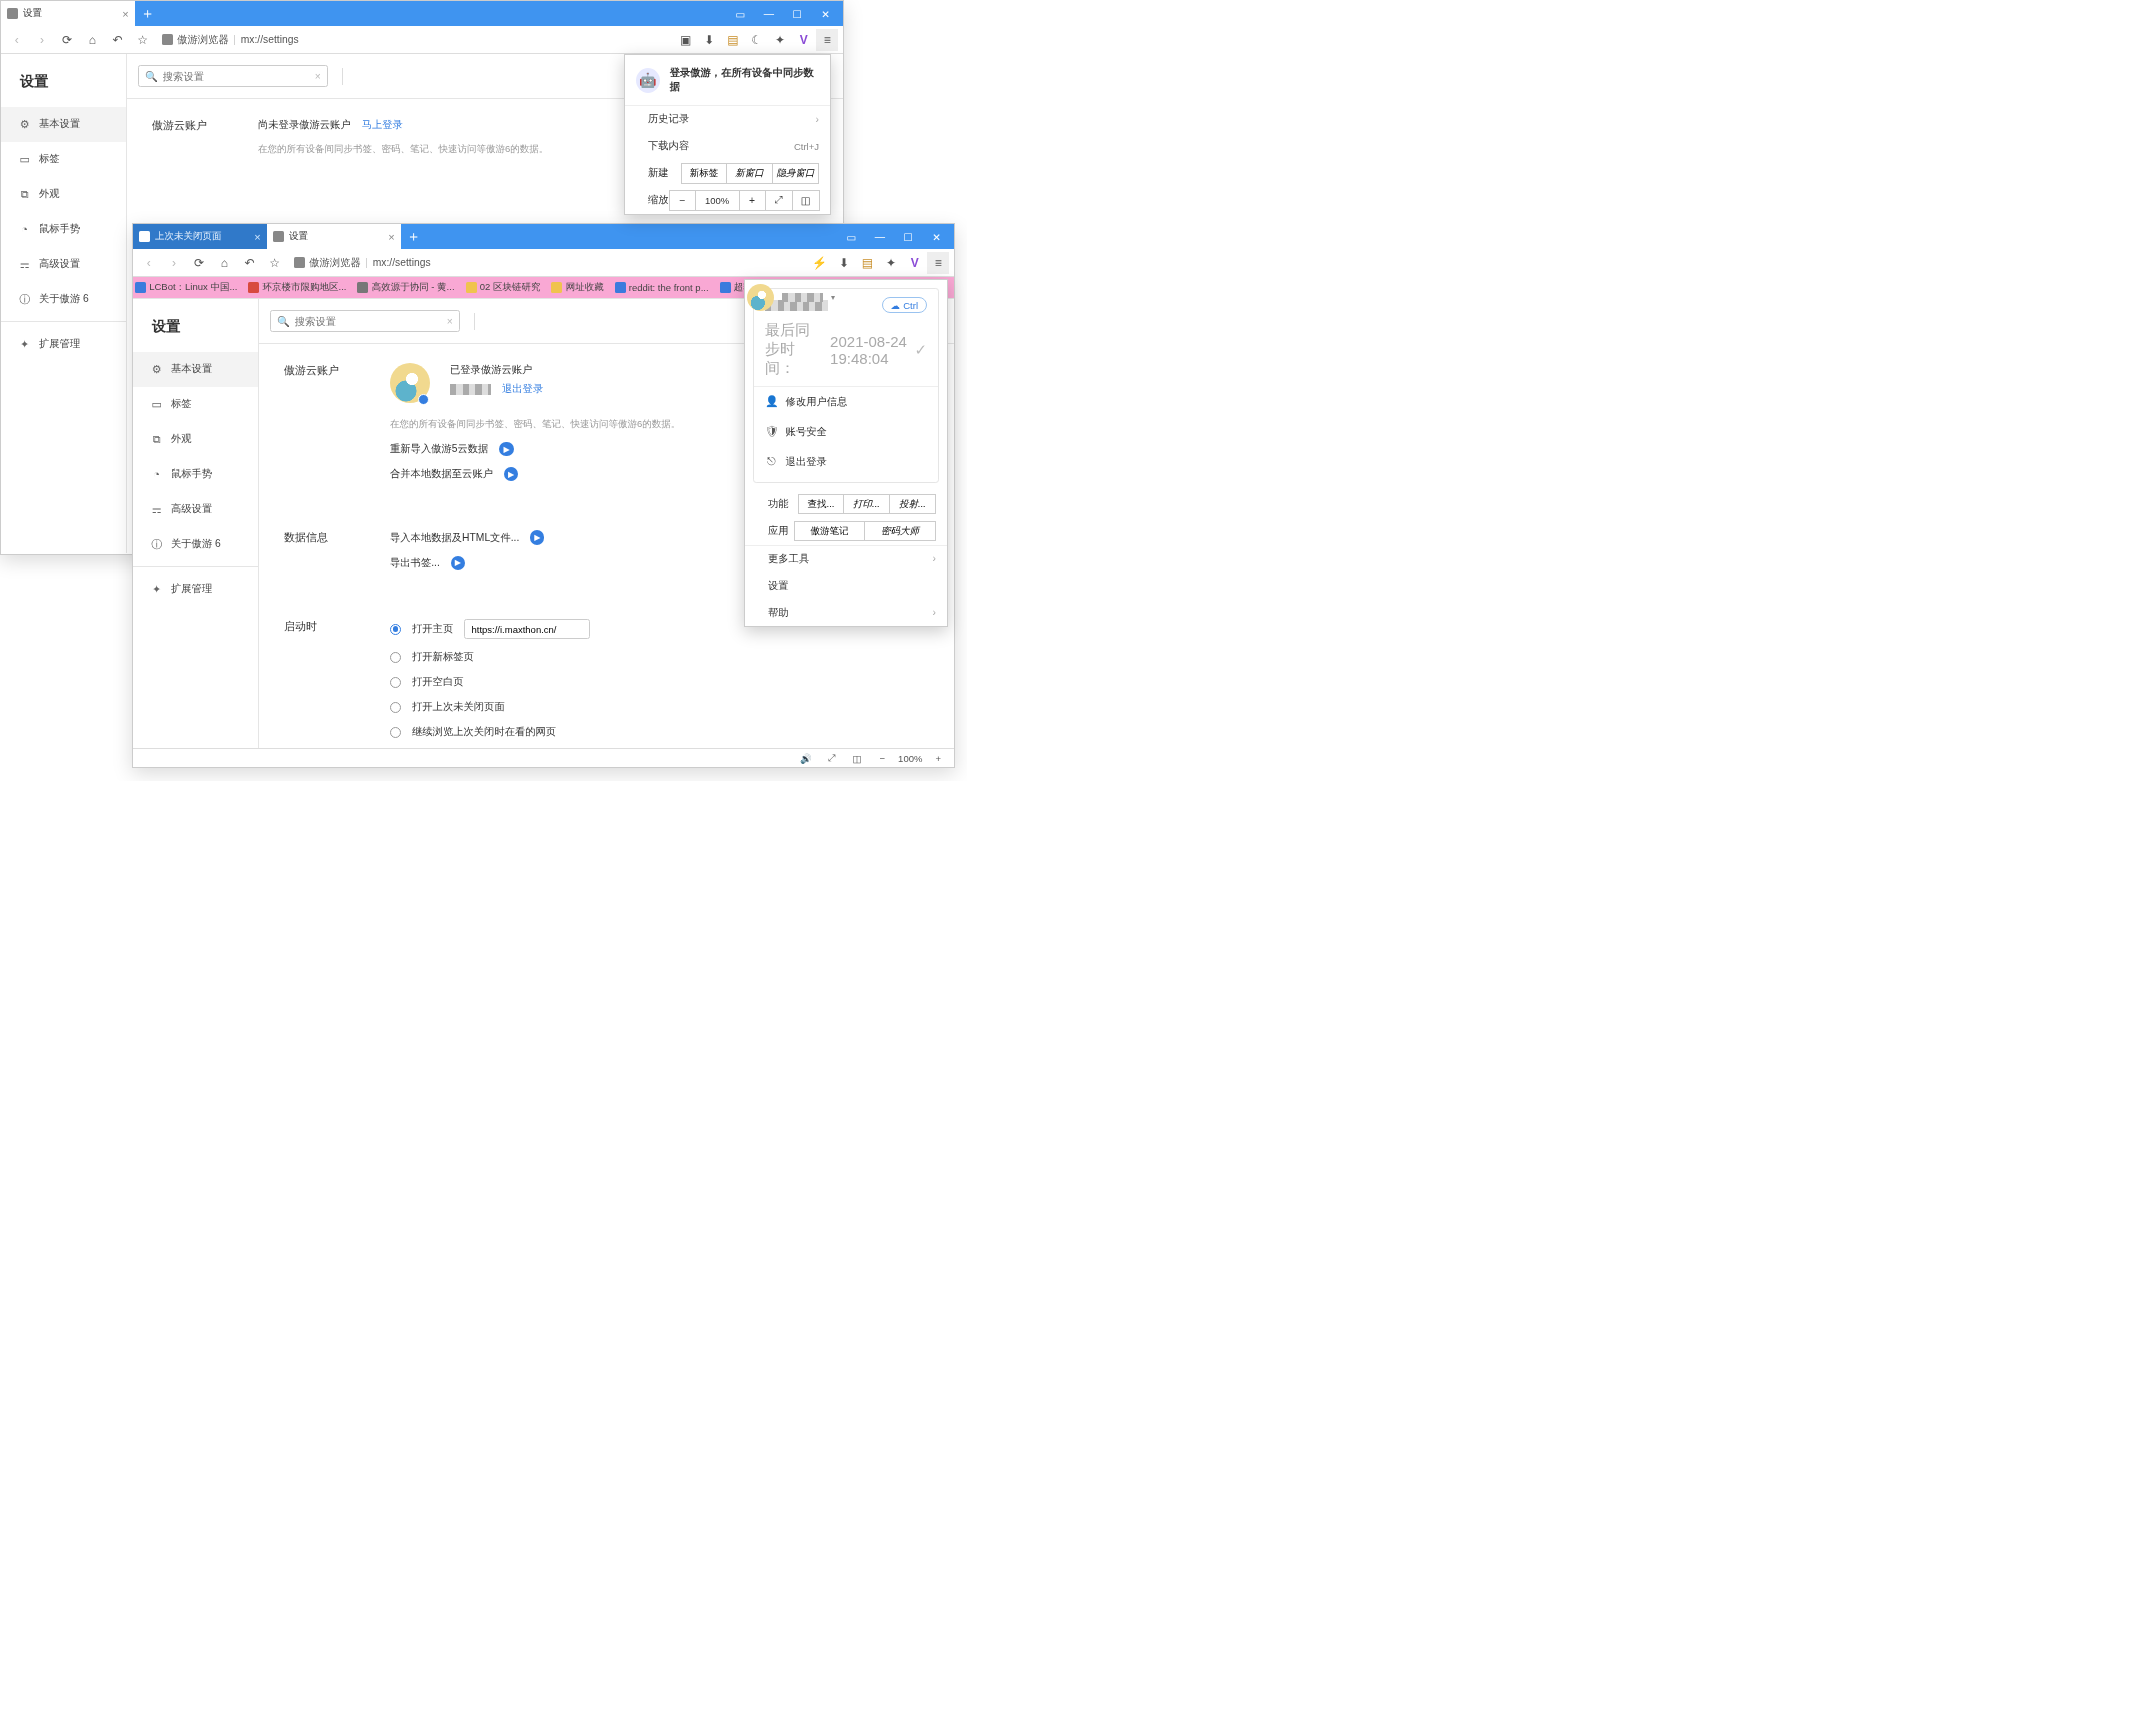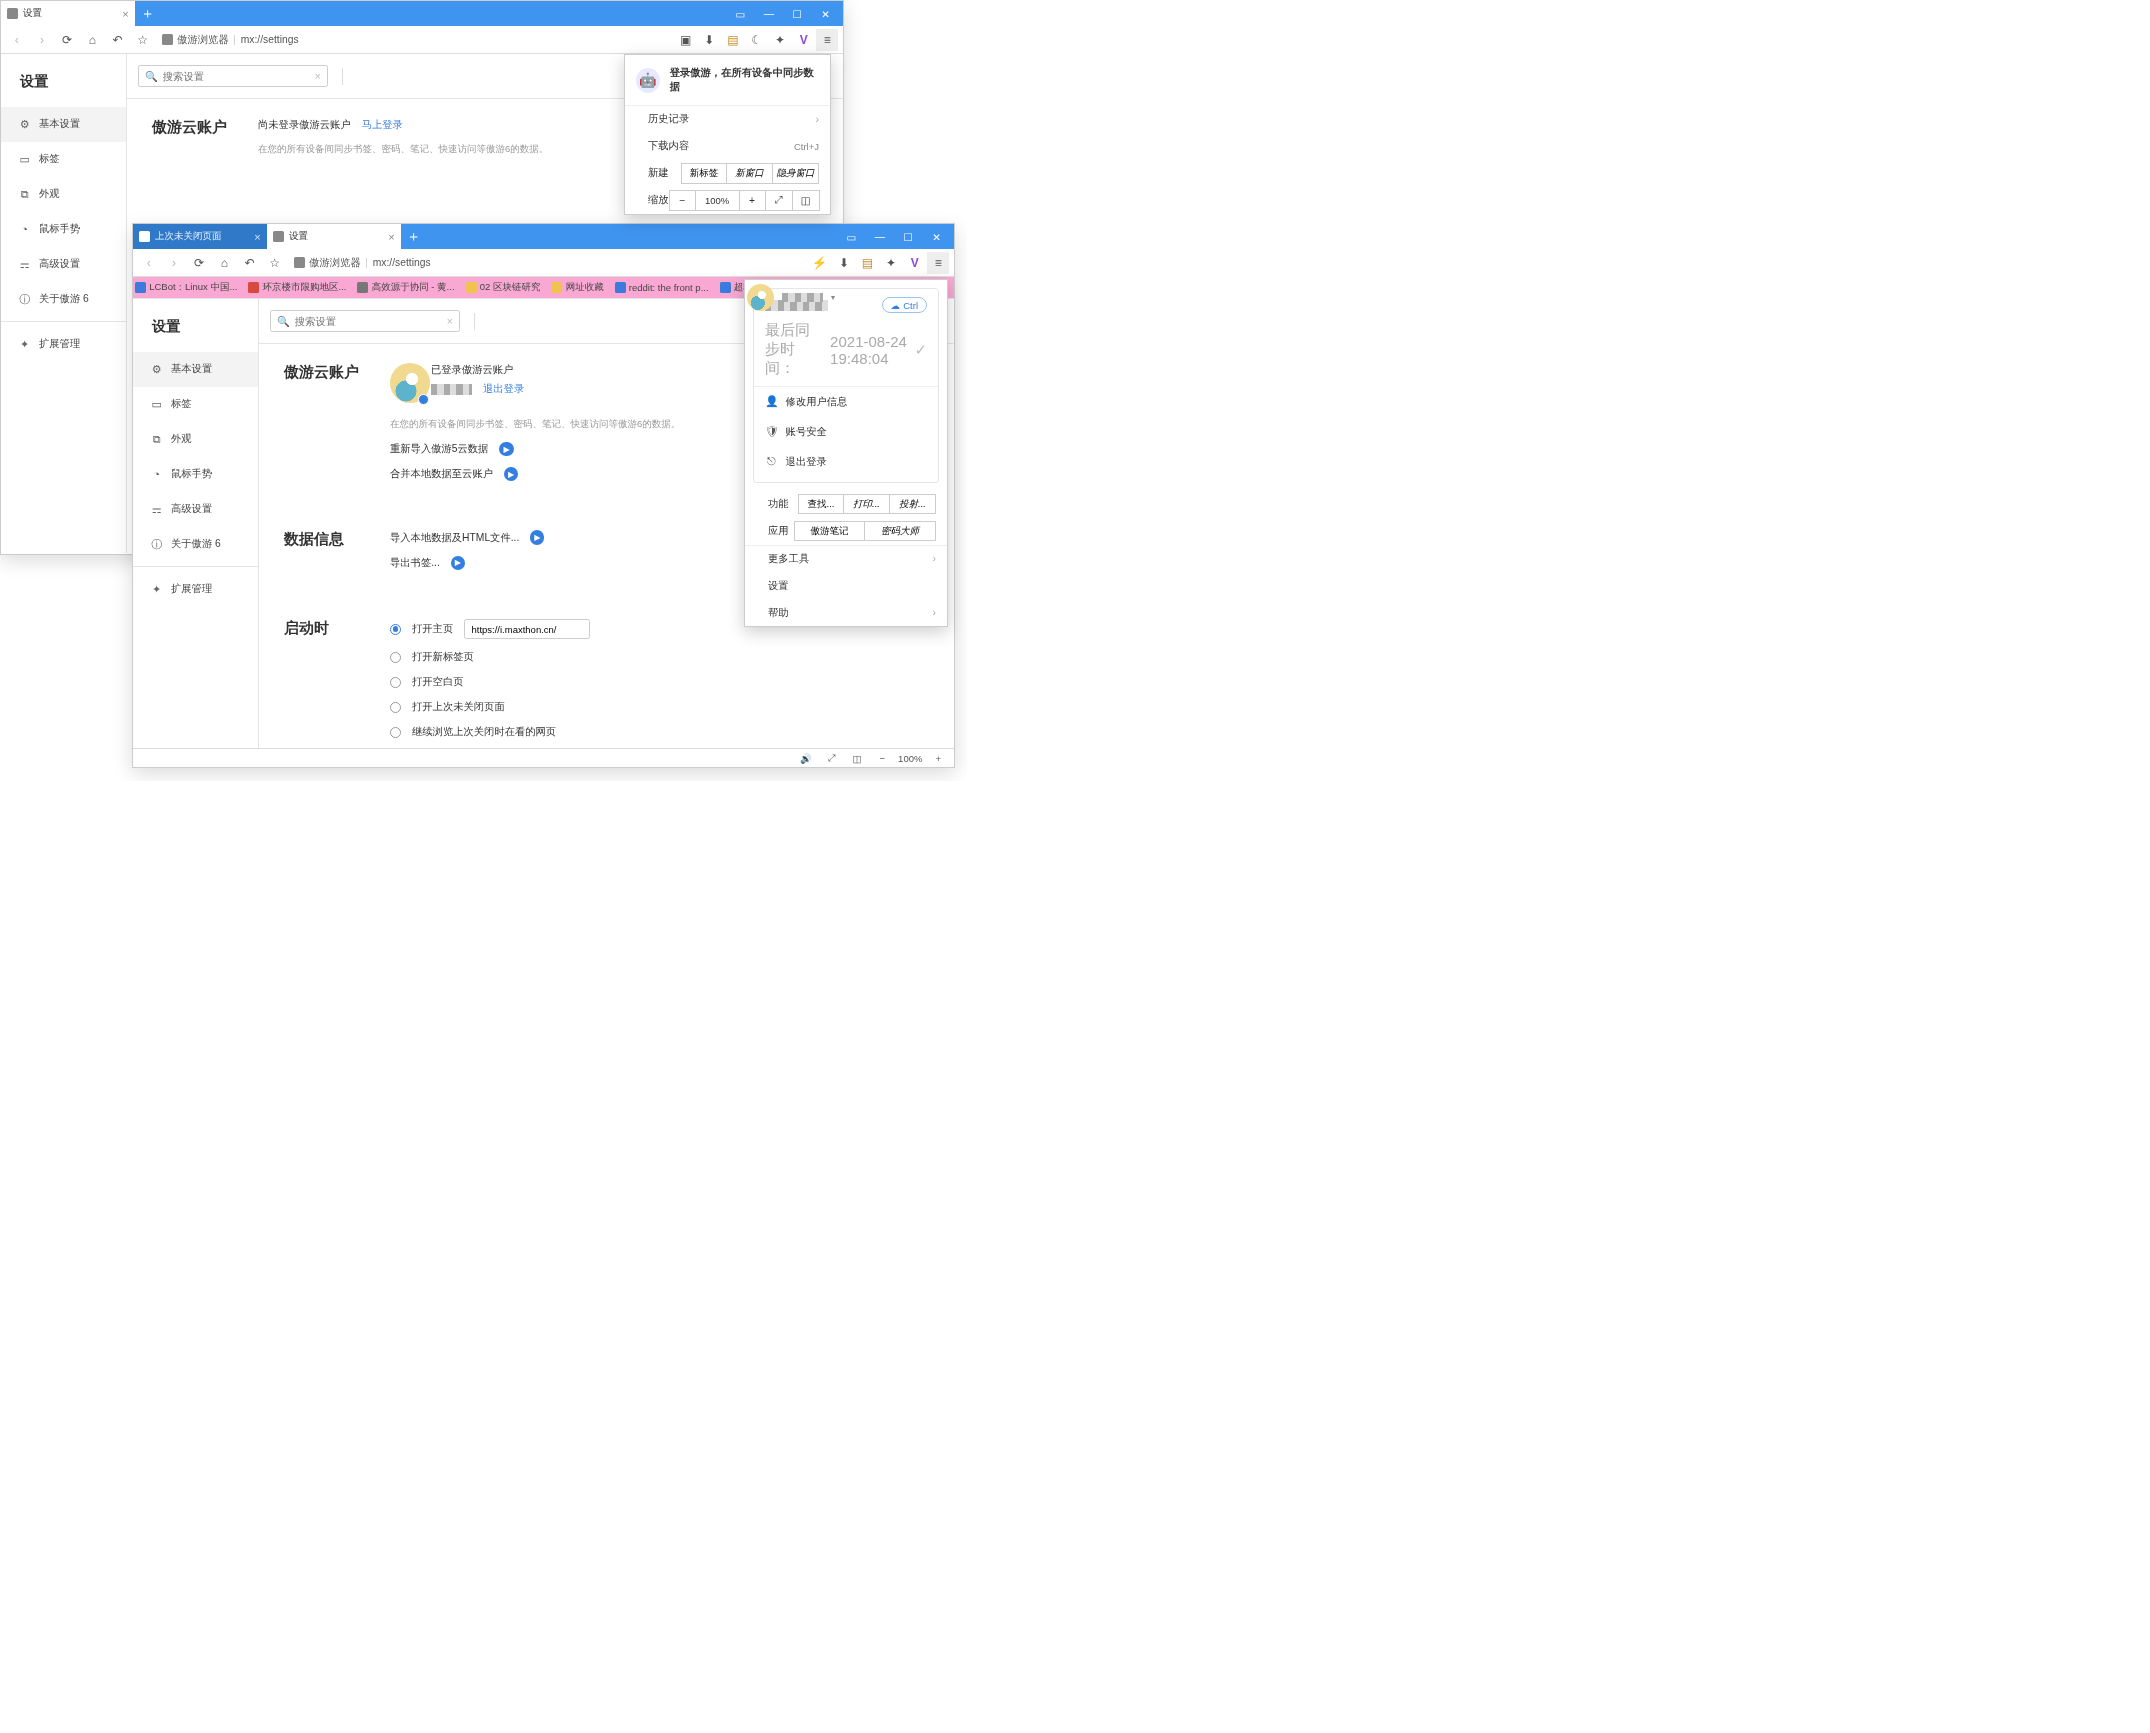--- a/index.html
+++ b/index.html
@@ -31,21 +31,21 @@
   .sbitem.active{background:#f3f3f3;}
   .sbitem .sico{width:12.6px;height:12.6px;display:flex;align-items:center;justify-content:center;color:#666;font-size:11px;}
   .sbdiv{height:0.8px;background:#e5e5e5;margin:4.7px 0;}
   .main{flex:1;overflow:auto;padding:11px 0 0;}
   .searchrow{display:flex;align-items:center;gap:14.2px;padding:0 0 11px 11px;border-bottom:0.8px solid #e5e5e5;}
   .search{display:flex;align-items:center;gap:4.7px;width:190px;height:22px;border:0.8px solid #ccc;border-radius:2.4px;padding:0 6.3px;color:#888;}
   .search input{border:none;outline:none;flex:1;font-size:10.3px;}
   .search .clr{color:#bbb;cursor:pointer;}
   .searchsep{width:0.8px;height:17.4px;background:#ddd;}
   .section{display:flex;padding:19px 25px;gap:19px;}
-  .slabel{width:87px;font-weight:700;font-size:15px;color:#333;flex:none;}
+  .slabel{width:87px;font-weight:400;font-size:11px;color:#333;flex:none;}
   .sbody{flex:1;font-size:9.5px;color:#666;}
   .sbody .row{display:flex;align-items:center;gap:11px;margin-bottom:11px;color:#333;font-size:10.3px;}
   .sbody .desc{color:#999;font-size:9.5px;margin-bottom:11px;}
   .link{color:#347ee0;cursor:pointer;}
   .gobtn{width:14.2px;height:14.2px;border-radius:50%;background:#347ee0;color:#fff;display:inline-flex;align-items:center;justify-content:center;font-size:8px;cursor:pointer;}
   .radio{width:11px;height:11px;border:0.8px solid #999;border-radius:50%;display:inline-flex;align-items:center;justify-content:center;flex:none;}
   .radio.on::after{content:"";width:5.5px;height:5.5px;border-radius:50%;background:#347ee0;}
   .radio.on{border-color:#347ee0;}
   .textfield{height:20.5px;border:0.8px solid #ccc;border-radius:2.4px;padding:0 6.3px;font-size:9.5px;width:126px;}
   .avatar{width:40px;height:40px;border-radius:50%;background:#f1d98f;position:relative;flex:none;overflow:hidden;}
@@ -328,21 +328,21 @@
           <span>🔍</span>
           <input placeholder="搜索设置" style="">
           <span class="clr">×</span>
         </div>
         <div class="searchsep"></div>
       </div>
 
       <div class="section">
         <div class="slabel">傲游云账户</div>
         <div class="sbody">
-          <div style="display:flex;gap:1px;align-items:flex-start;margin-bottom:11px;">
+          <div style="display:flex;gap:20px;align-items:flex-start;margin-bottom:11px;">
             <div style="position:relative">
               <div class="avatar"></div>
               <div class="badge"></div>
             </div>
             <div>
               <div class="row" style="margin-bottom:4.7px">
                   <span>已登录傲游云账户</span>
                 </div>
               <div class="row">
                   <span class="blur" style="width:41px"></span>

